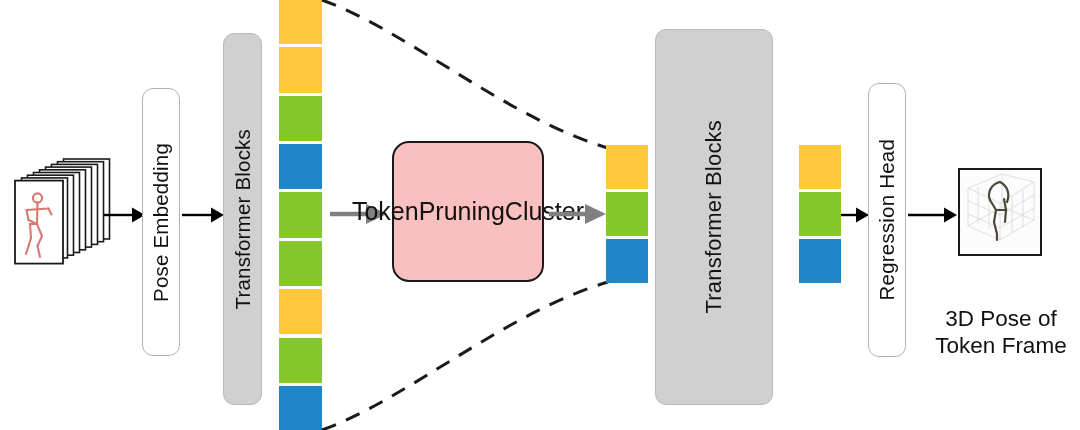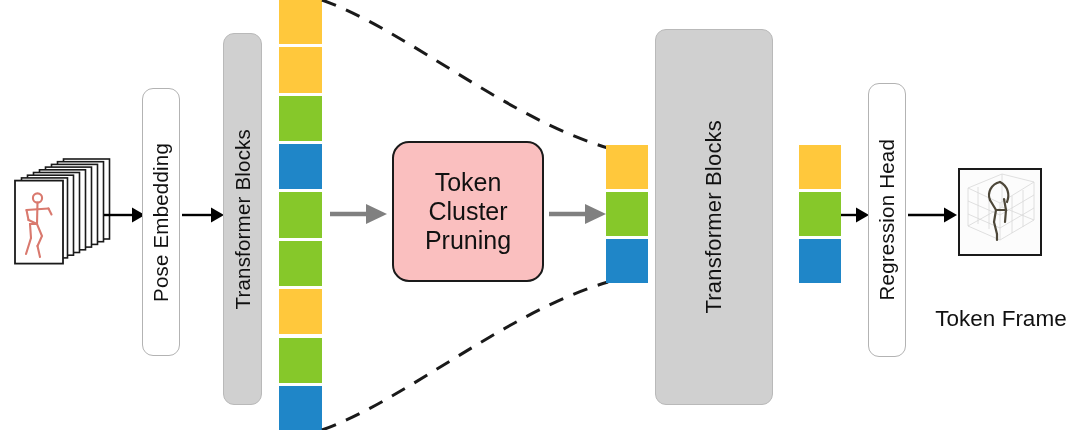--- a/index.html
+++ b/index.html
@@ -29,21 +29,21 @@
   #tblocks-2{left:655px;top:29px;width:118px;height:376px;
              background:#d0d0d0;border:1.5px solid #b9b9b9;}
   #tblocks-2 .vlabel{font-size:22px;}
 
   #regression-head{left:868px;top:83px;width:38px;height:274px;
                    background:#ffffff;border:1.7px solid #b3b3b3;}
   #regression-head .vlabel{font-size:20.5px;}
 
   #token-pruning{left:392px;top:141px;width:152px;height:141px;
                  background:#fabfbf;border:2.4px solid #1a1a1a;
-                 border-radius:17px;flex-direction:column;}
+                 border-radius:17px;flex-direction:row;}
   #token-pruning .tp-line{font-size:25px;color:#111;line-height:1.16;text-align:center;}
 
   
   .tokcol{position:absolute;display:flex;flex-direction:column;}
   .tok{width:100%;}
   #tokcol-left{left:279px;top:-1px;width:43px;height:432px;gap:3.2px;}
   #tokcol-left .tok{flex:1 1 0;}
   #tokcol-mid{left:606px;top:145px;width:42px;height:138px;gap:3px;}
   #tokcol-mid .tok{flex:1 1 0;}
   #tokcol-right{left:799px;top:145px;width:42px;height:138px;gap:3px;}
@@ -130,22 +130,22 @@
     <path d="M 6,434 C 90,404 190,316 292,286" fill="none" stroke="#1a1a1a" stroke-width="3" stroke-dasharray="15 11"></path>
   </svg>
 
   <svg class="abs" style="left:330px;top:200px;" width="58" height="28">
     <line x1="0" y1="14" x2="40" y2="14" stroke="#808080" stroke-width="4.4"></line>
     <polygon points="36,4 57,14 36,24" fill="#808080"></polygon>
   </svg>
 
   <div class="abs modbox" id="token-pruning">
     <div class="tp-line">Token</div>
+    <div class="tp-line">Pruning</div>
     <div class="tp-line">Cluster</div>
-    <div class="tp-line">Pruning</div>
   </div>
 
   <svg class="abs" style="left:549px;top:200px;" width="58" height="28">
     <line x1="0" y1="14" x2="40" y2="14" stroke="#808080" stroke-width="4.4"></line>
     <polygon points="36,4 57,14 36,24" fill="#808080"></polygon>
   </svg>
 
   <div class="tokcol" id="tokcol-mid">
     <div class="tok" style="background: rgb(255, 200, 60);"></div>
     <div class="tok" style="background: rgb(134, 200, 42);"></div>
@@ -190,16 +190,17 @@
         <path d="M40,12 C48,16 50,25 47,32"></path>
         <path d="M30,30 L36,40 L46,40 L44,29"></path>
         <path d="M36,40 L34,52 L37,64"></path>
         <path d="M46,40 L45,52"></path>
         <path d="M37,64 L37,70"></path>
       </g>
     </svg>
   </div>
 
   <div class="abs caption" id="cap-3d">
+    <div>3D Pose of</div>
     <div>Token Frame</div>
   </div>
 
 </div>
 
 </body></html>

